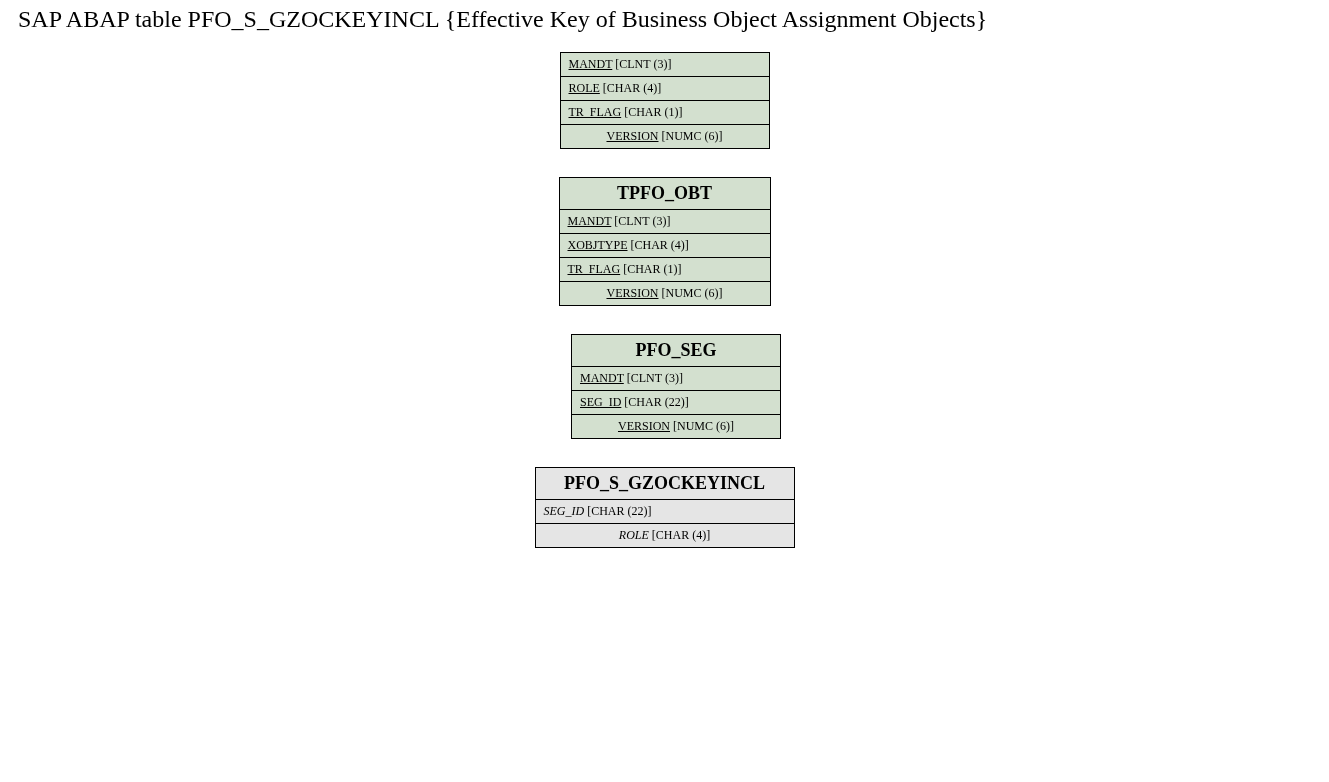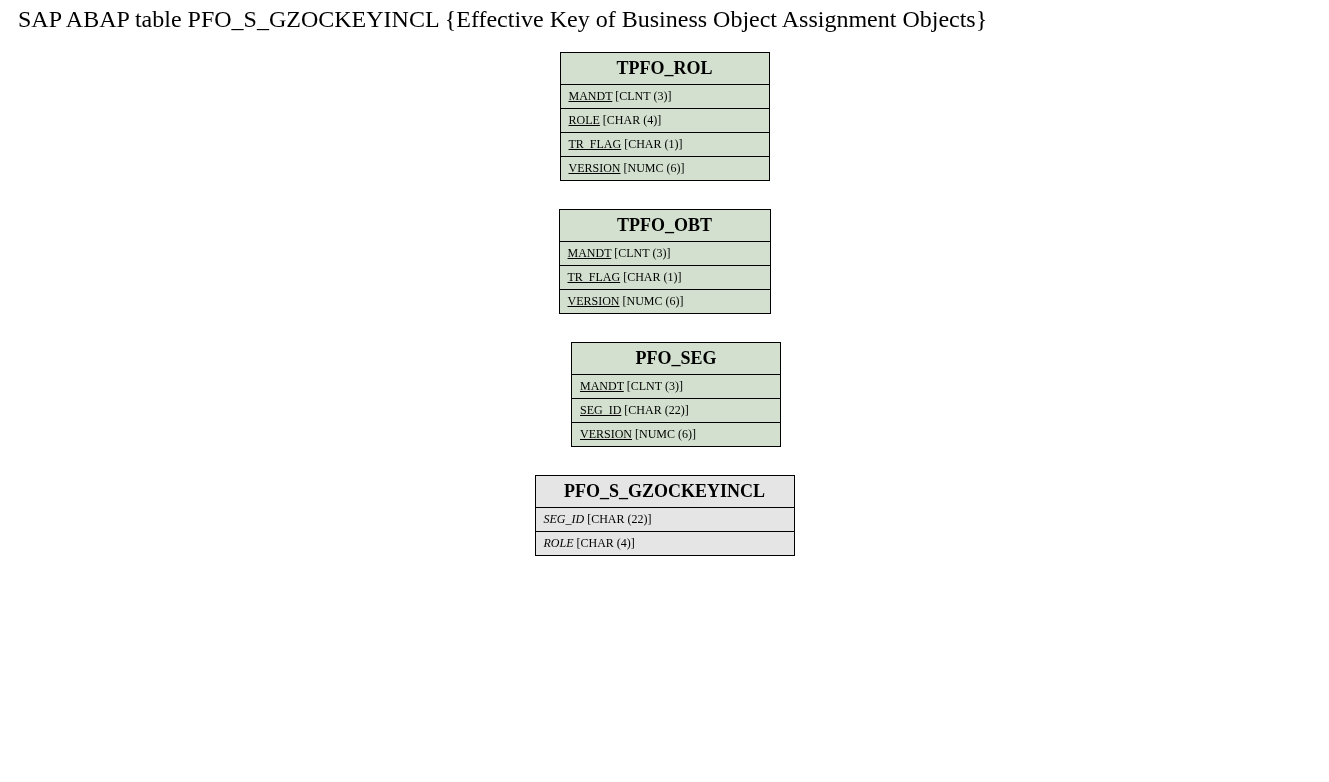--- a/index.html
+++ b/index.html
@@ -55,20 +55,21 @@
     font-size: 18px;
   }
   .entity-row {
     border-bottom: 1px solid #000000;
     padding: 4px 8px;
     font-size: 12px;
     white-space: nowrap;
   }
   .entity-row:last-child {
     border-bottom: none;
+    text-align: center;
   }
   .field-name {
     text-decoration: underline;
   }
   .field-name.italic {
     font-style: italic;
     text-decoration: none;
   }
   .field-type {
   }
@@ -80,39 +81,41 @@
 </style>
 </head>
 <body>
 
 <div class="page">
   <div class="title">SAP ABAP table PFO_S_GZOCKEYINCL {Effective Key of Business Object Assignment Objects}</div>
 
   <div class="diagram">
 
     <div id="e0" class="entity green">
-      <div class="entity-header">TPFO_ROL</div>
       <div class="entity-row">
         <span class="field-name">MANDT</span><span class="field-type"> [CLNT (3)]</span>
       </div>
       <div class="entity-row">
         <span class="field-name">ROLE</span><span class="field-type"> [CHAR (4)]</span>
       </div>
       <div class="entity-row">
         <span class="field-name">TR_FLAG</span><span class="field-type"> [CHAR (1)]</span>
       </div>
       <div class="entity-row">
         <span class="field-name">VERSION</span><span class="field-type"> [NUMC (6)]</span>
       </div>
     </div>
 
     <div id="e1" class="entity green">
       <div class="entity-header">TPFO_OBT</div>
       <div class="entity-row">
         <span class="field-name">MANDT</span><span class="field-type"> [CLNT (3)]</span>
+      </div>
+      <div class="entity-row">
+        <span class="field-name">XOBJTYPE</span><span class="field-type"> [CHAR (4)]</span>
       </div>
       <div class="entity-row">
         <span class="field-name">TR_FLAG</span><span class="field-type"> [CHAR (1)]</span>
       </div>
       <div class="entity-row">
         <span class="field-name">VERSION</span><span class="field-type"> [NUMC (6)]</span>
       </div>
     </div>
 
     <div id="e2" class="entity green">

